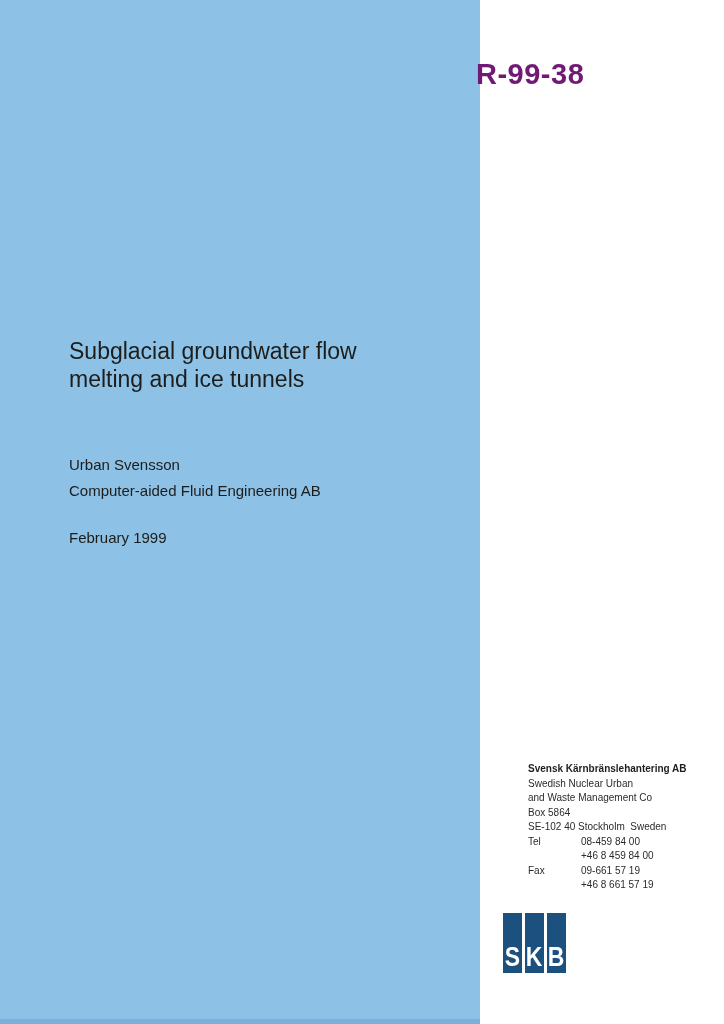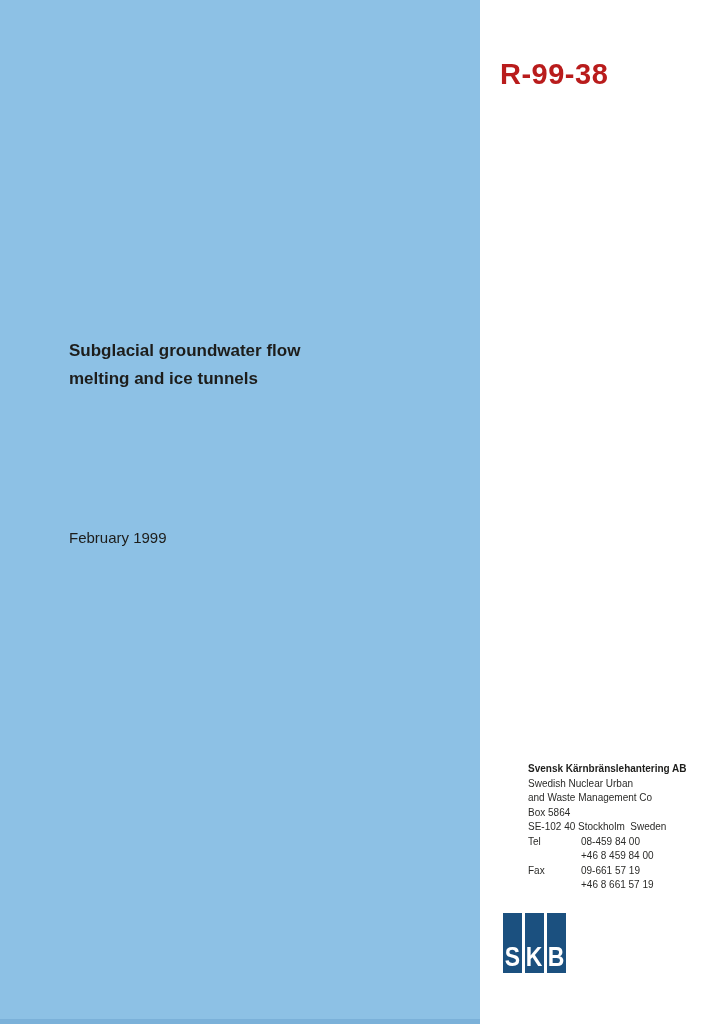--- a/index.html
+++ b/index.html
@@ -23,31 +23,31 @@
     background: #8DC1E5;
   }
   .panel-bottom-edge {
     position: absolute;
     left: 0; bottom: 0;
     width: 100%; height: 5px;
     background: #7BB1D9;
   }
   .report-number {
     position: absolute;
-    left: 500px; top: 58px;
+    left: 476px; top: 58px;
     font-size: 29px;
     font-weight: bold;
     letter-spacing: 0.5px;
-    color: #b91c1c;
+    color: #701a75;
   }
   .title-block {
     position: absolute;
     left: 69px; top: 337px;
-    font-size: 17px;
-    font-weight: bold;
+    font-size: 23px;
+    font-weight: normal;
     line-height: 28px;
     color: #1D1D1B;
   }
   .author-block {
     position: absolute;
     left: 69px; top: 452px;
     font-size: 15px;
     line-height: 26px;
     color: #1D1D1B;
   }
@@ -100,20 +100,24 @@
     <div class="panel-bottom-edge"></div>
   </div>
 
   <div class="report-number">R-99-38</div>
 
   <div class="title-block">
     <div>Subglacial groundwater flow</div>
     <div>melting and ice tunnels</div>
   </div>
 
+  <div class="author-block">
+    <div>Urban Svensson</div>
+    <div>Computer-aided Fluid Engineering AB</div>
+  </div>
 
   <div class="date-line">February 1999</div>
 
   <div class="address-block">
     <div class="addr-line bold">Svensk Kärnbränslehantering AB</div>
     <div class="addr-line">Swedish Nuclear Urban</div>
     <div class="addr-line">and Waste Management Co</div>
     <div class="addr-line">Box 5864</div>
     <div class="addr-line">SE-102 40 Stockholm  Sweden</div>
 

